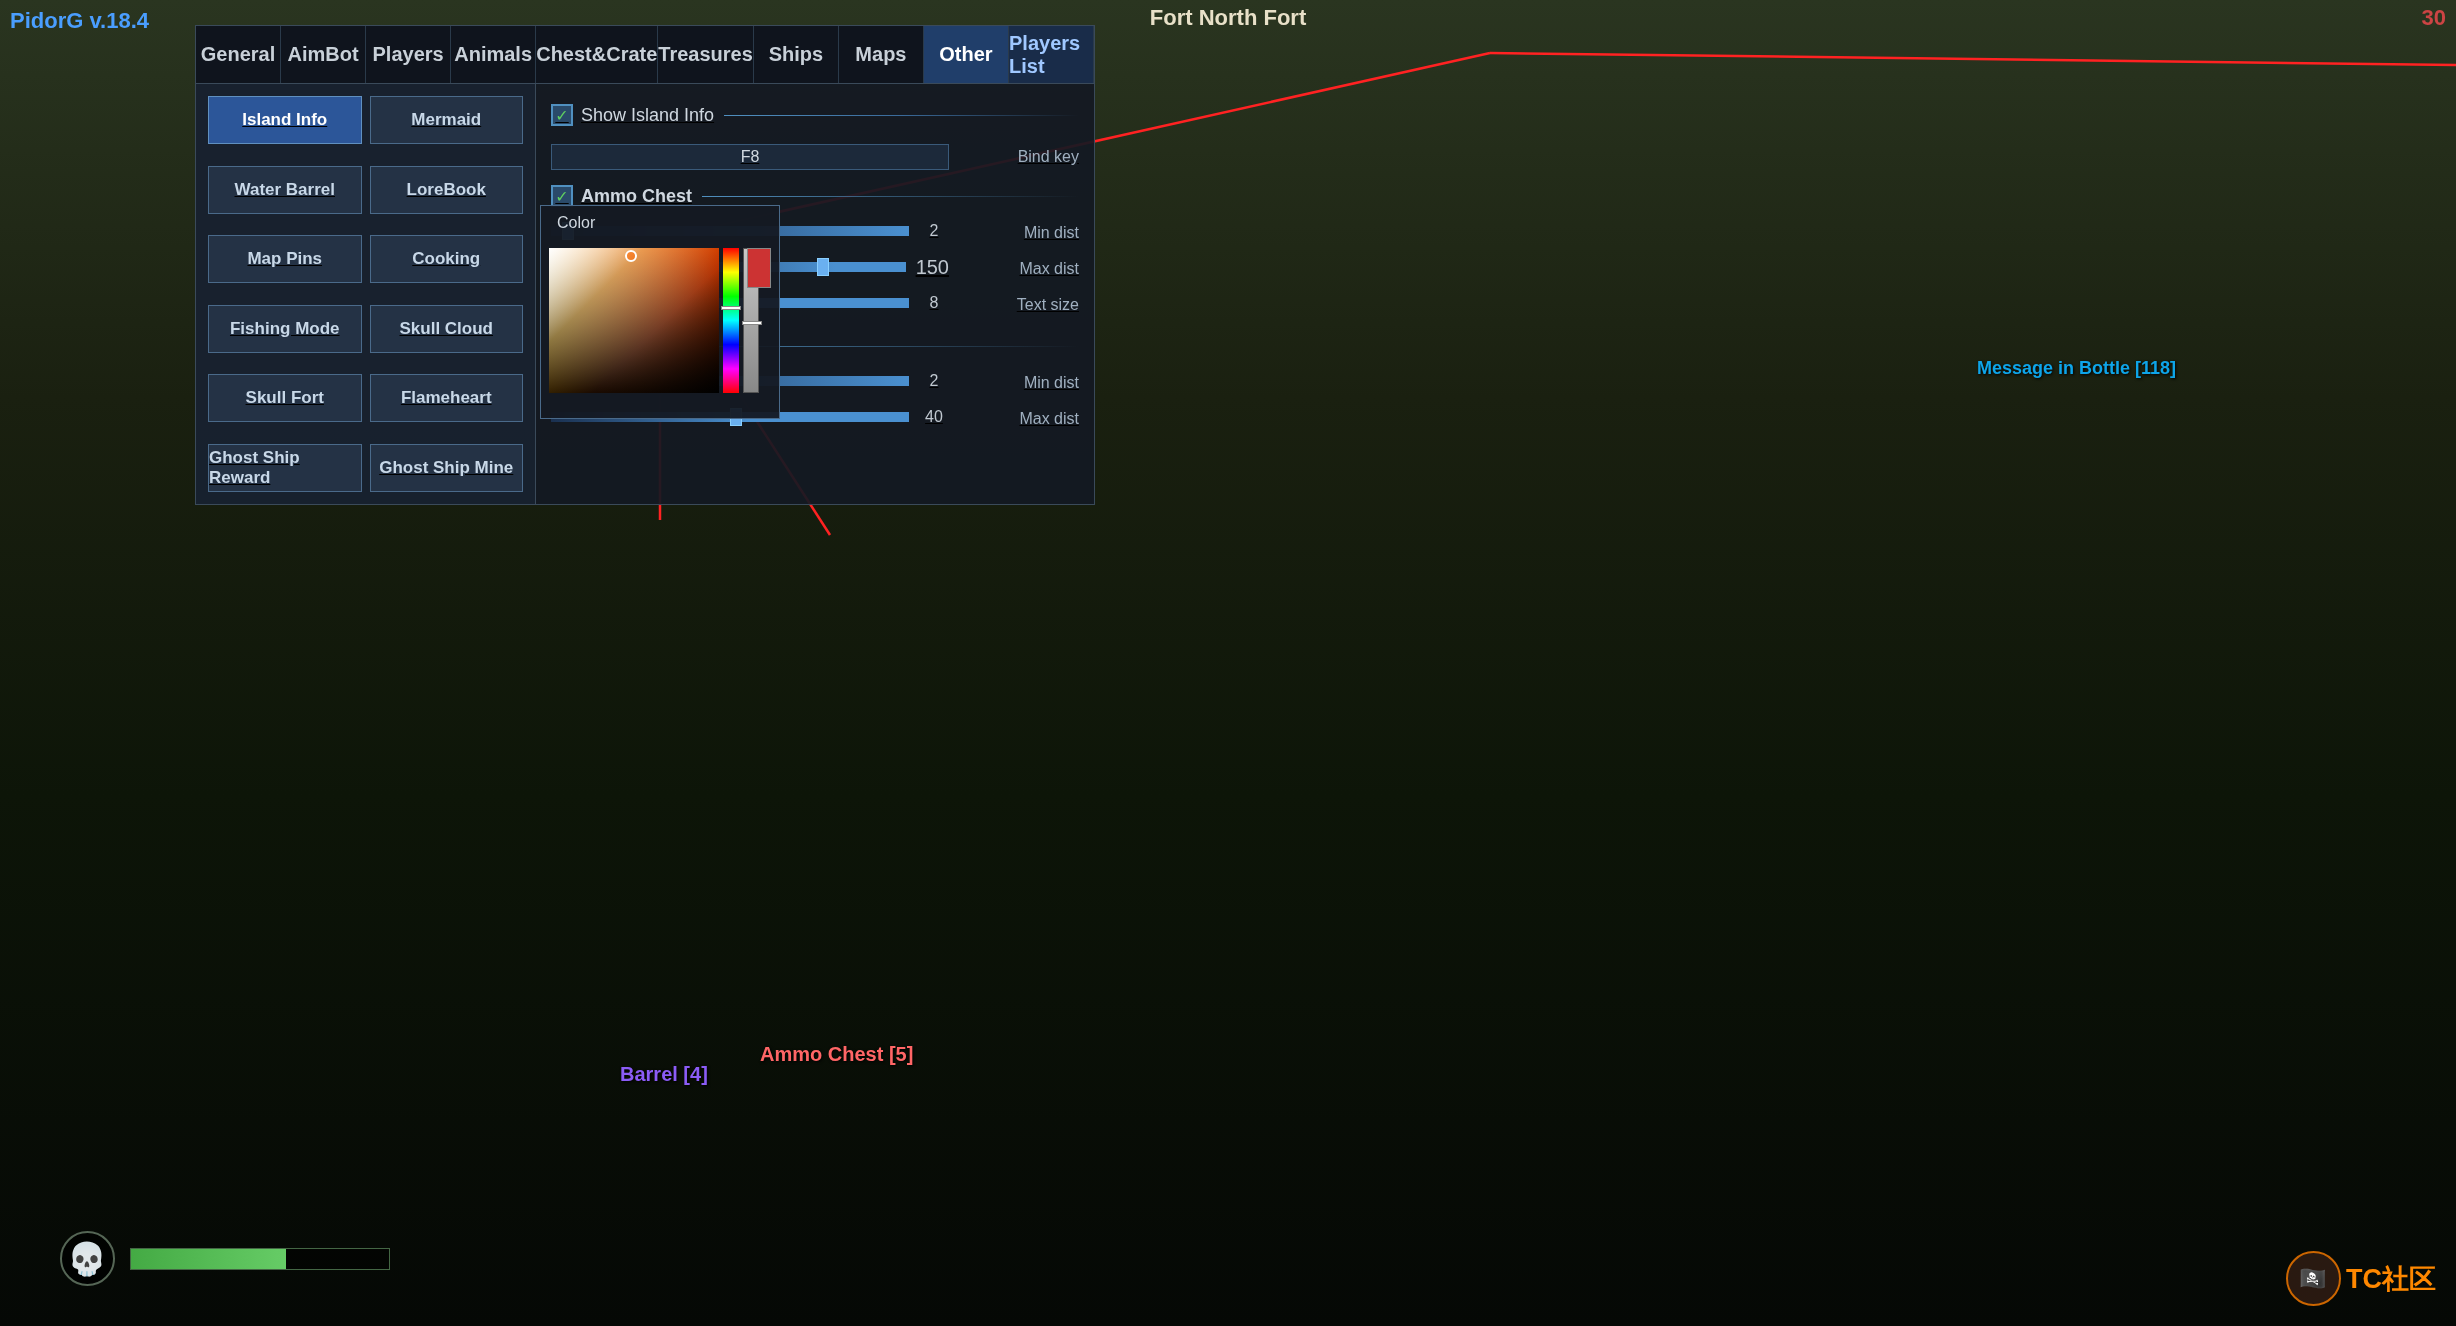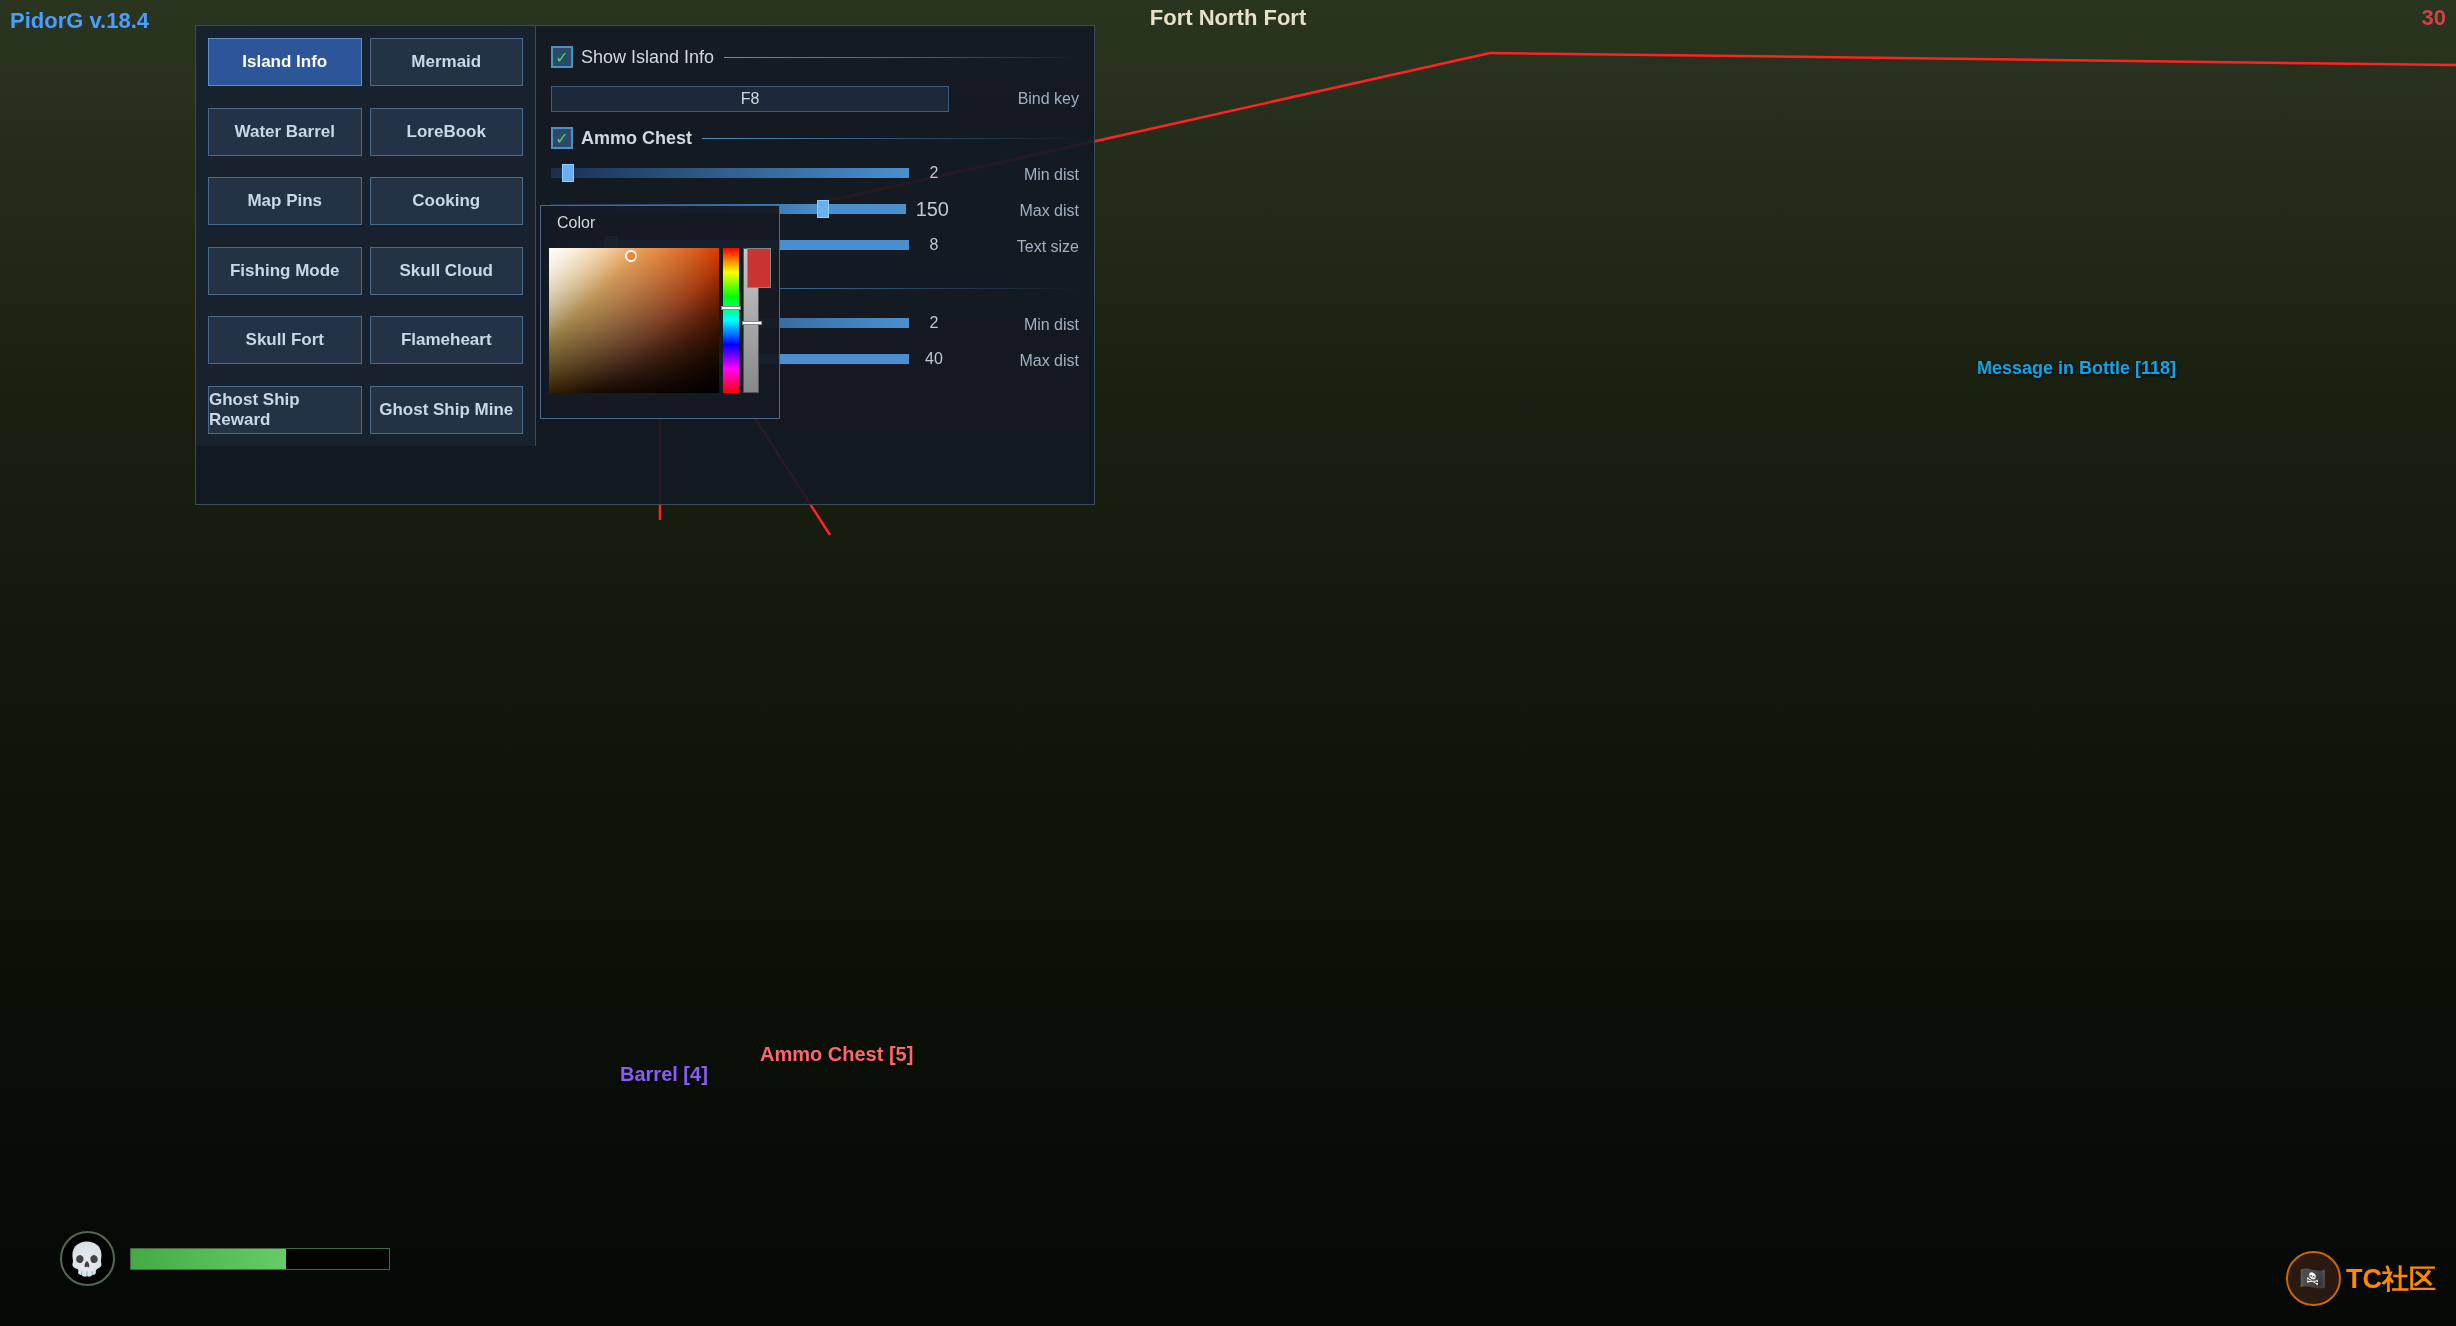--- a/index.html
+++ b/index.html
@@ -102,20 +102,21 @@
 
     .tab.highlight {
       background: rgba(40, 80, 140, 0.4);
       color: #a0c8ff;
     }
 
     
     .content-area {
       display: flex;
       height: calc(100% - 58px);
+      text-decoration: underline;
     }
 
     
     .left-sidebar {
       width: 340px;
       background: rgba(25, 35, 50, 0.8);
       border-right: 1px solid #3a4a5a;
       padding: 12px;
       display: grid;
       grid-template-columns: 1fr 1fr;
@@ -367,20 +368,32 @@
 </svg>
 
 <div class="top-bar">
   <span class="version-label">PidorG v.18.4</span>
   <span class="game-title">Fort North Fort</span>
   <span class="corner-number">30</span>
 </div>
 
 <div class="ui-panel">
 
+  <div class="tab-bar">
+    <div class="tab">General</div>
+    <div class="tab">AimBot</div>
+    <div class="tab">Players</div>
+    <div class="tab">Animals</div>
+    <div class="tab">Chest&amp;Crate</div>
+    <div class="tab">Treasures</div>
+    <div class="tab">Ships</div>
+    <div class="tab">Maps</div>
+    <div class="tab active">Other</div>
+    <div class="tab highlight">Players List</div>
+  </div>
 
   <div class="content-area">
 
     <div class="left-sidebar">
       <div class="sidebar-btn active">Island Info</div>
       <div class="sidebar-btn">Mermaid</div>
       <div class="sidebar-btn">Water Barrel</div>
       <div class="sidebar-btn">LoreBook</div>
       <div class="sidebar-btn">Map Pins</div>
       <div class="sidebar-btn">Cooking</div>

